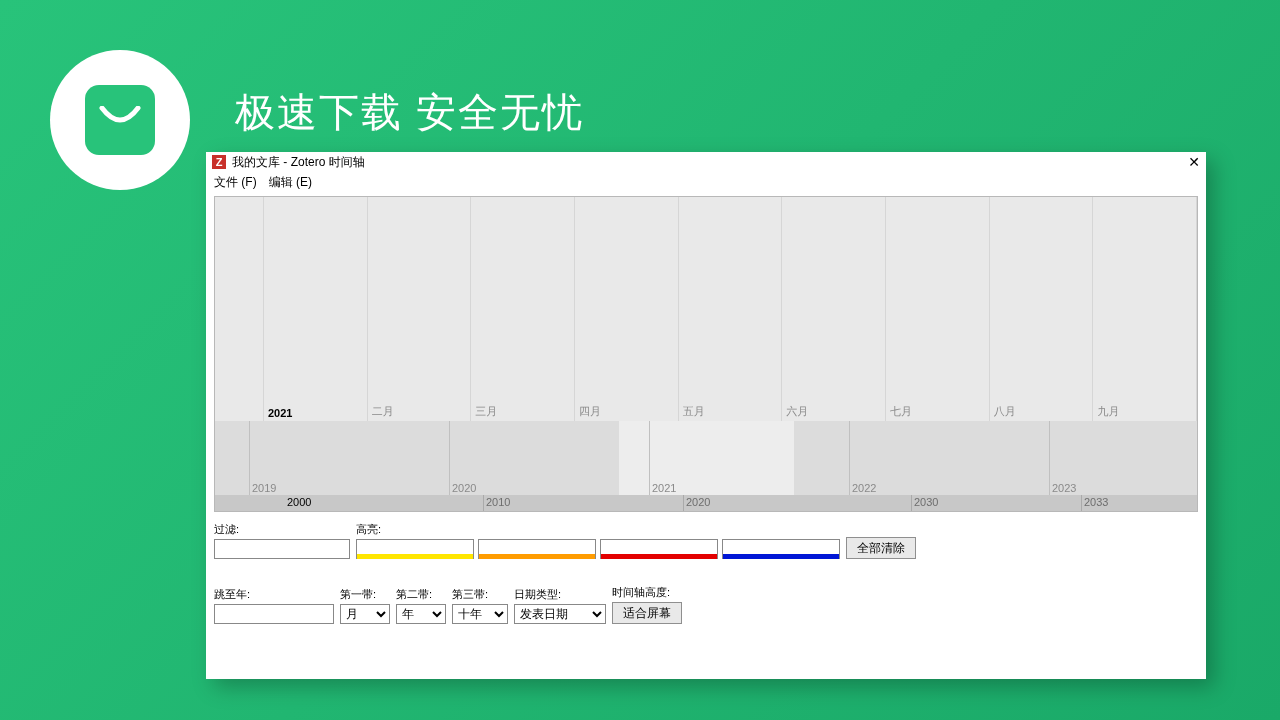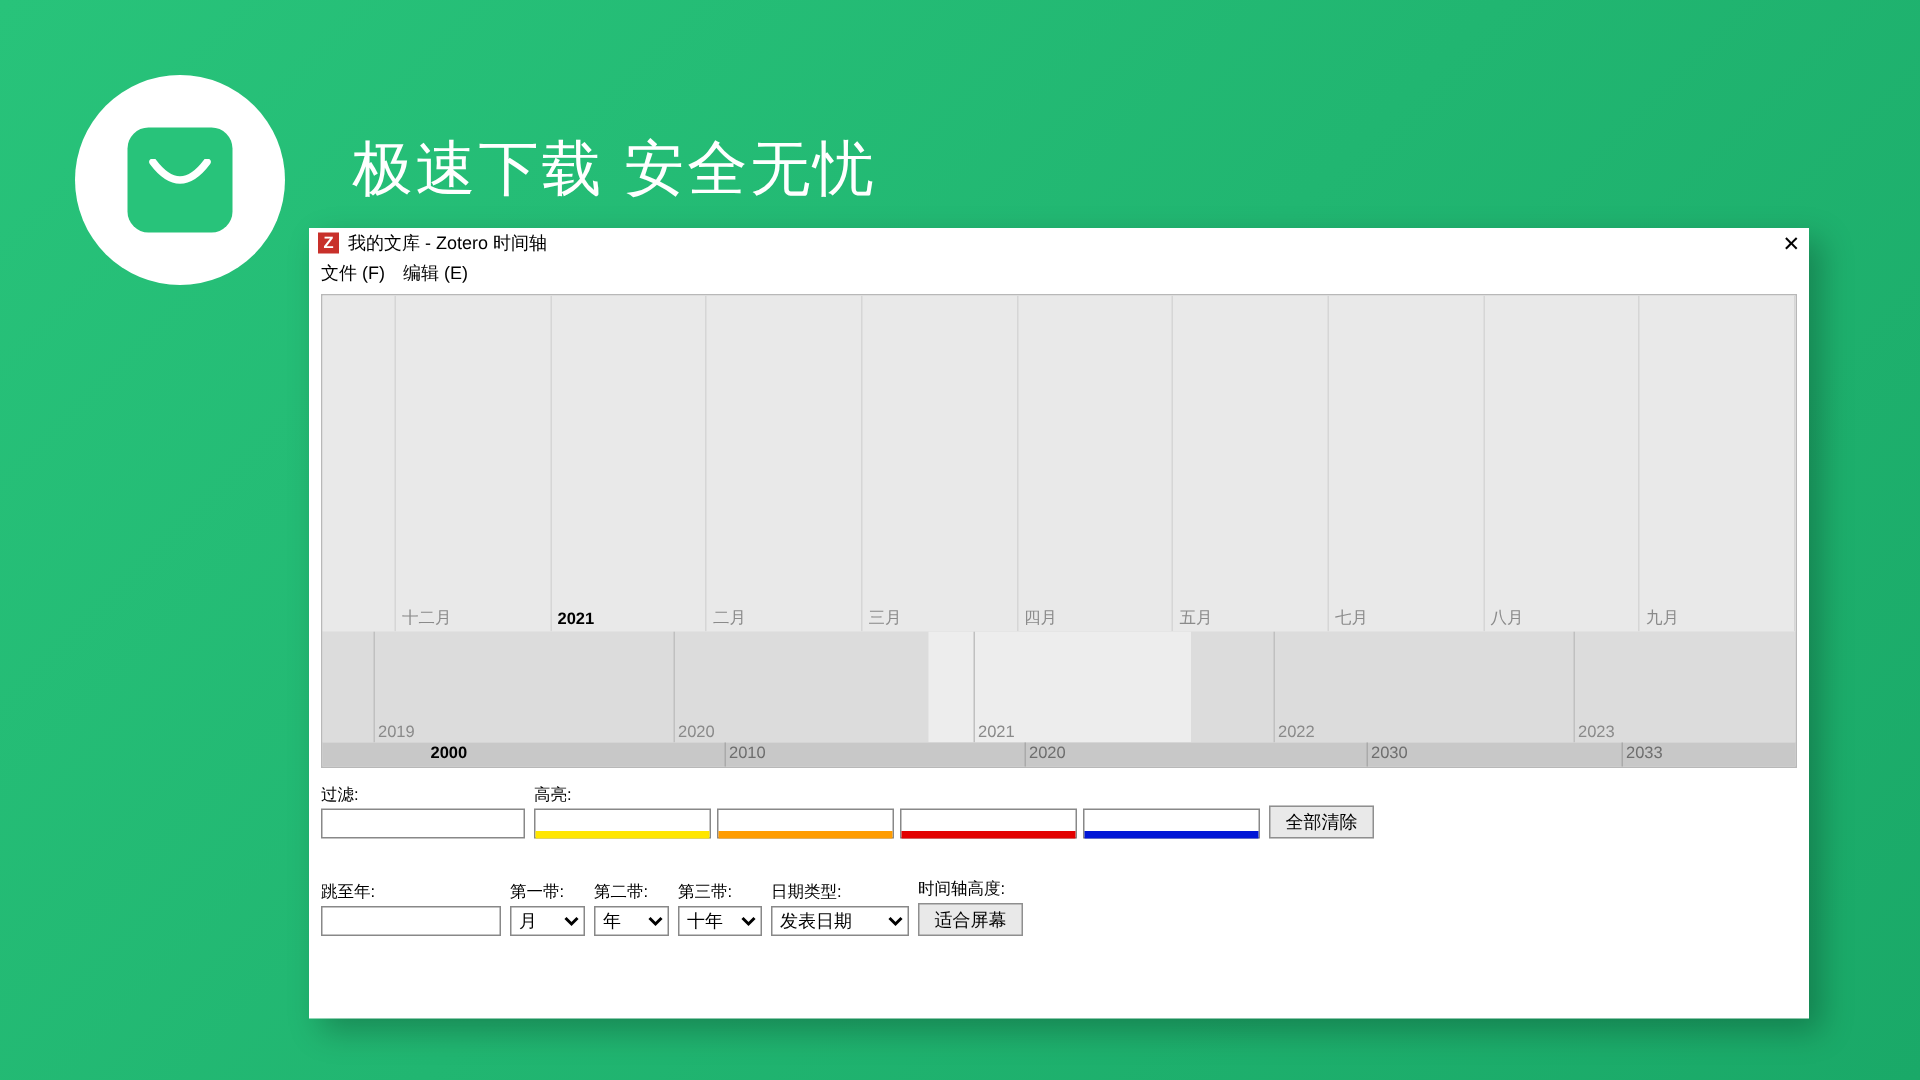--- a/index.html
+++ b/index.html
@@ -27,21 +27,21 @@
   .band-top .lbl { position:absolute; bottom:2px; left:4px; font-size:11px; color:#8a8a8a; white-space:nowrap; }
   .band-top .lbl.strong { color:#000; font-weight:bold; }
 
   .band-mid { flex:0 0 74px; position:relative; background:#dcdcdc; overflow:hidden; }
   .band-mid .mcol { position:absolute; top:0; bottom:0; border-left:1px solid #c0c0c0; }
   .band-mid .mlbl { position:absolute; bottom:1px; font-size:11px; color:#8a8a8a; }
   .band-mid .highlight { position:absolute; top:0; bottom:0; background:#ededed; }
 
   .band-bot { flex:0 0 16px; position:relative; background:#c8c8c8; }
   .band-bot .blbl { position:absolute; top:1px; font-size:11px; color:#6e6e6e; }
-  .band-bot .blbl.strong { color:#000; font-weight:bold;text-align:right; }
+  .band-bot .blbl.strong { color:#000; font-weight:normal;text-align:right; }
   .band-bot .bdiv { position:absolute; top:0; bottom:0; width:1px; background:#aaa; }
 
   .controls { padding:10px 8px 4px 8px; font-size:12px; }
   .row { display:flex; align-items:flex-end; gap:6px; margin-bottom:22px; }
   .lblcol { display:flex; flex-direction:column; gap:2px; }
   .lblcol > span { font-size:11px; }
   .tin { border:1px solid #888; height:20px; font-size:12px; padding:0 2px; background:#fff; }
   .hl-input { width:118px; height:20px; border:1px solid #888; background:#fff; position:relative; }
   .hl-input .bar { position:absolute; left:0; right:0; bottom:-1px; height:5px; }
   .btn { border:1px solid #8f8f8f; background:#e9e9e9; height:22px; padding:0 10px; font-size:12px; cursor:pointer; display:inline-flex; align-items:center; }
@@ -68,36 +68,36 @@
   <div class="menubar">
     <span>文件 (F)</span>
     <span>编辑 (E)</span>
   </div>
 
   <div class="timeline-wrap">
     <div class="band-top">
       <div class="cols" id="top-cols">
           <div class="col"></div>
           <div class="col">
-            <span class="lbl">十二月</span>
-          </div>
-          <div class="col">
             <span class="lbl strong">2021</span>
           </div>
           <div class="col">
             <span class="lbl">二月</span>
           </div>
           <div class="col">
             <span class="lbl">三月</span>
           </div>
           <div class="col">
             <span class="lbl">四月</span>
           </div>
           <div class="col">
             <span class="lbl">五月</span>
+          </div>
+          <div class="col">
+            <span class="lbl">六月</span>
           </div>
           <div class="col">
             <span class="lbl">七月</span>
           </div>
           <div class="col">
             <span class="lbl">八月</span>
           </div>
           <div class="col">
             <span class="lbl">九月</span>
           </div>

